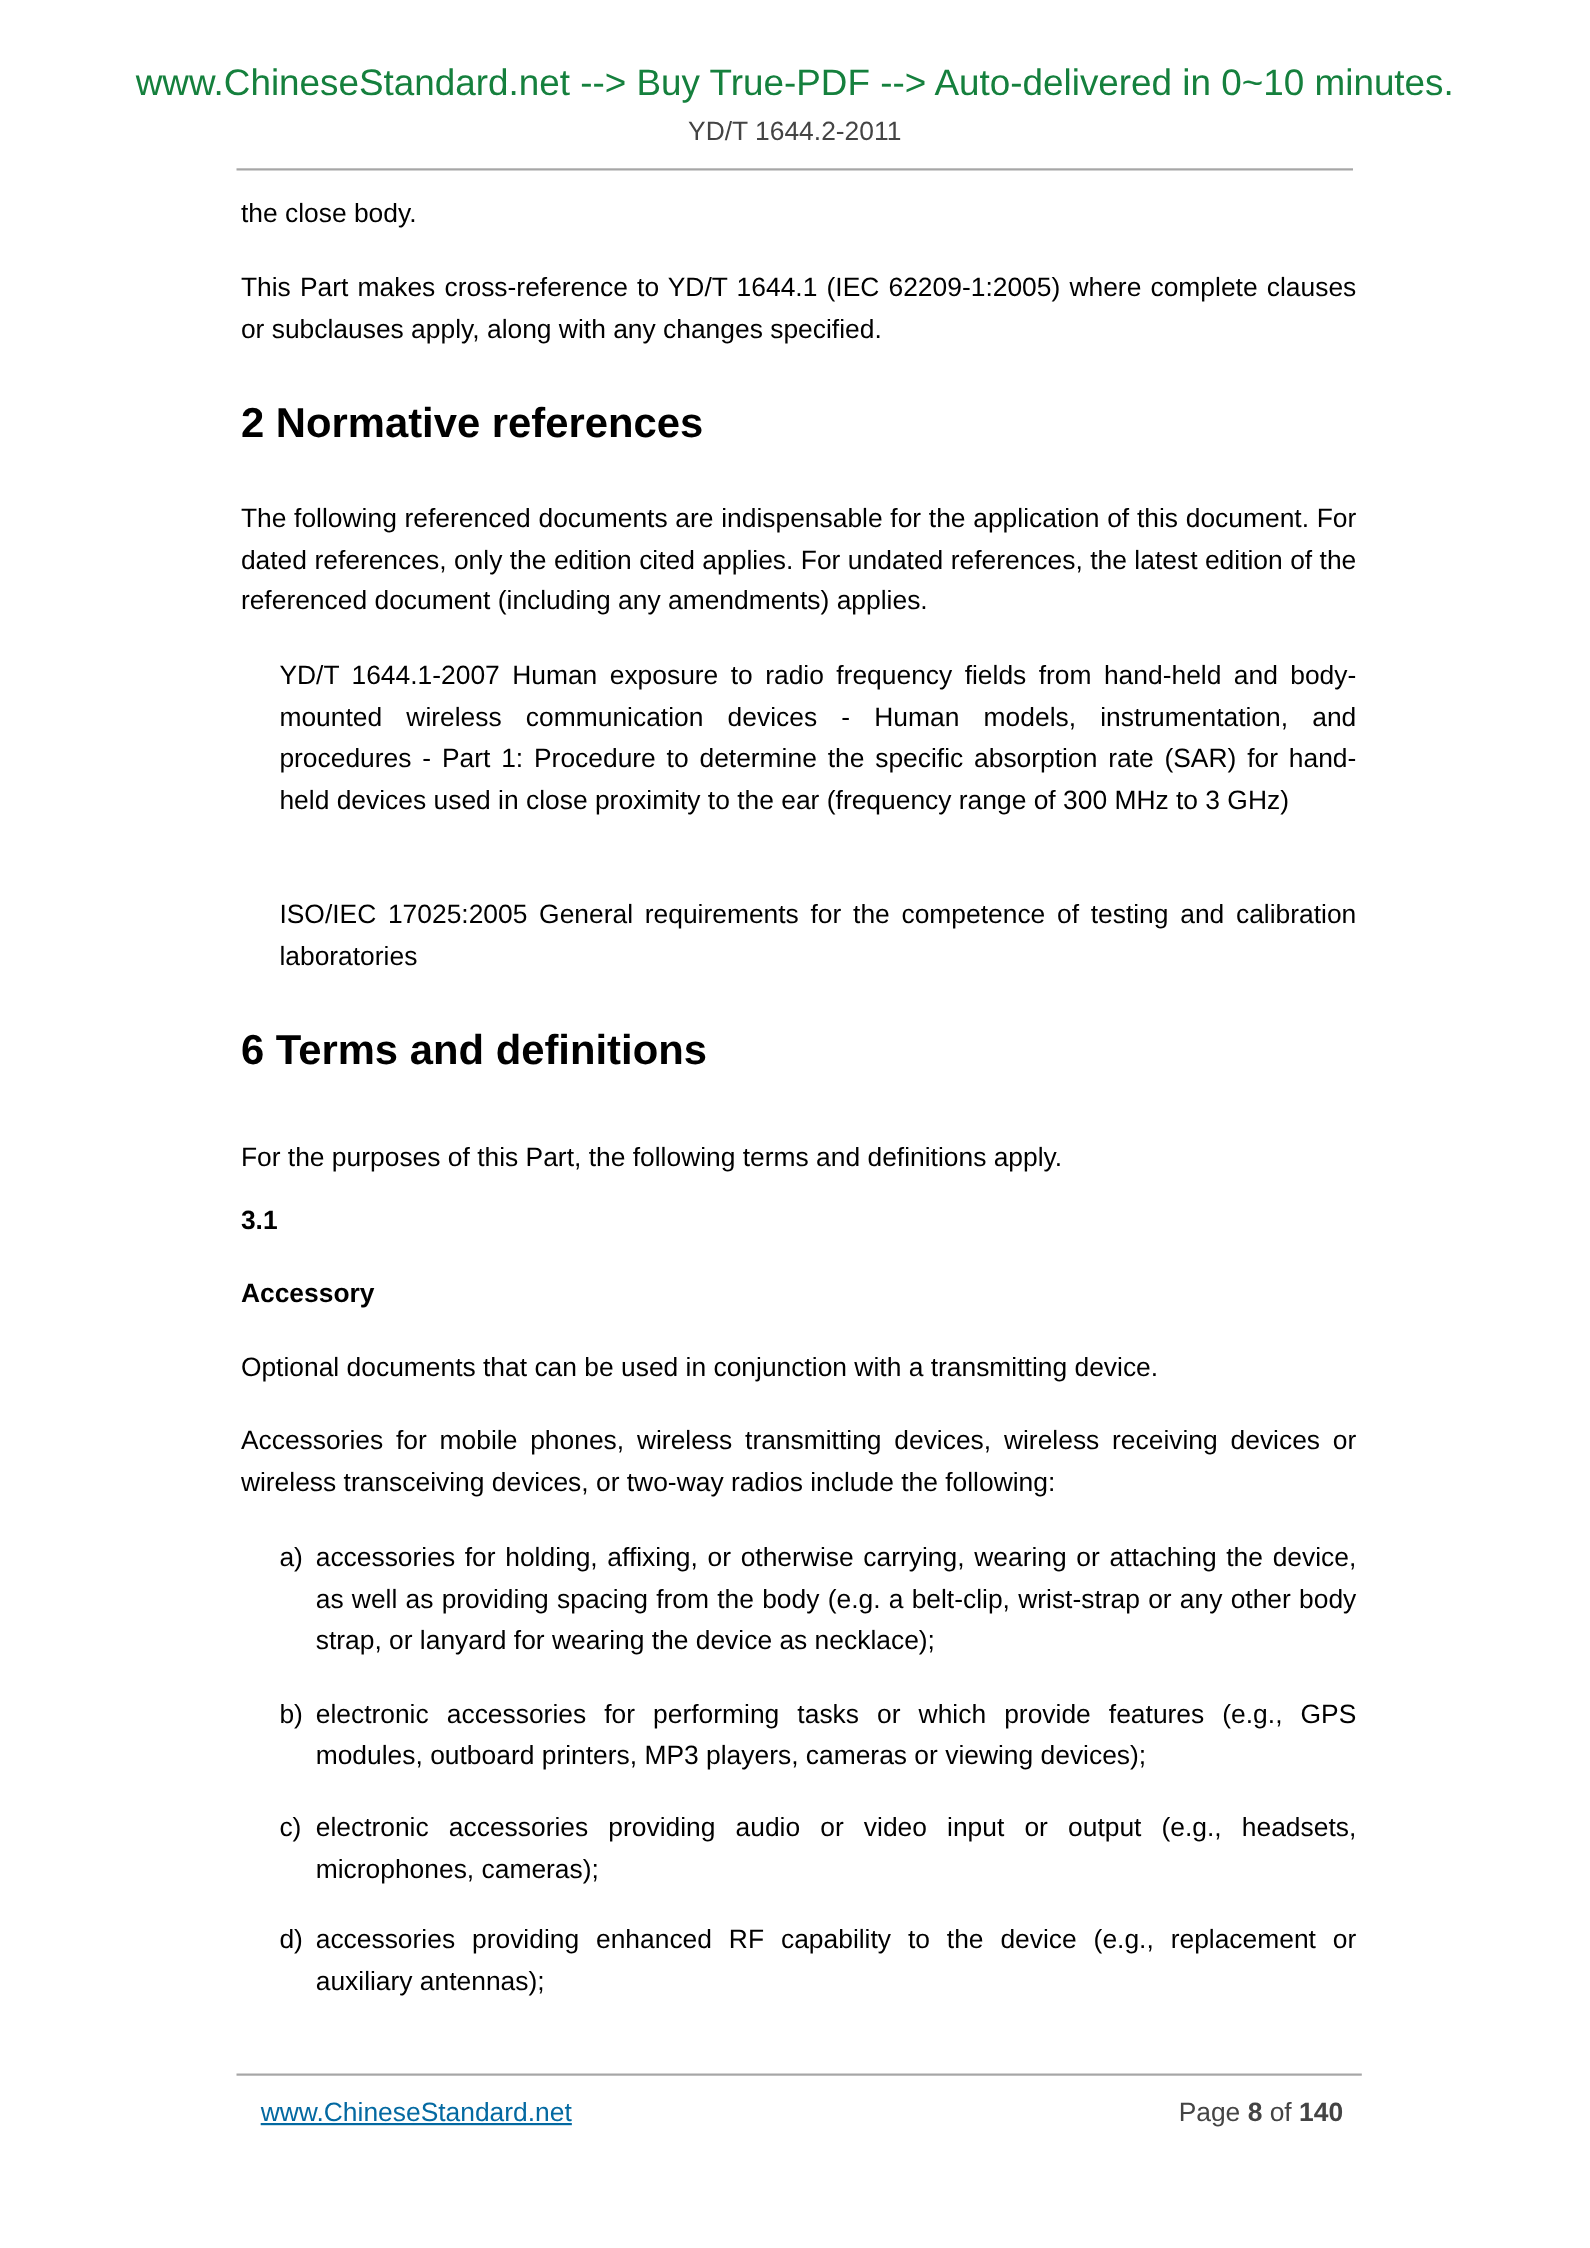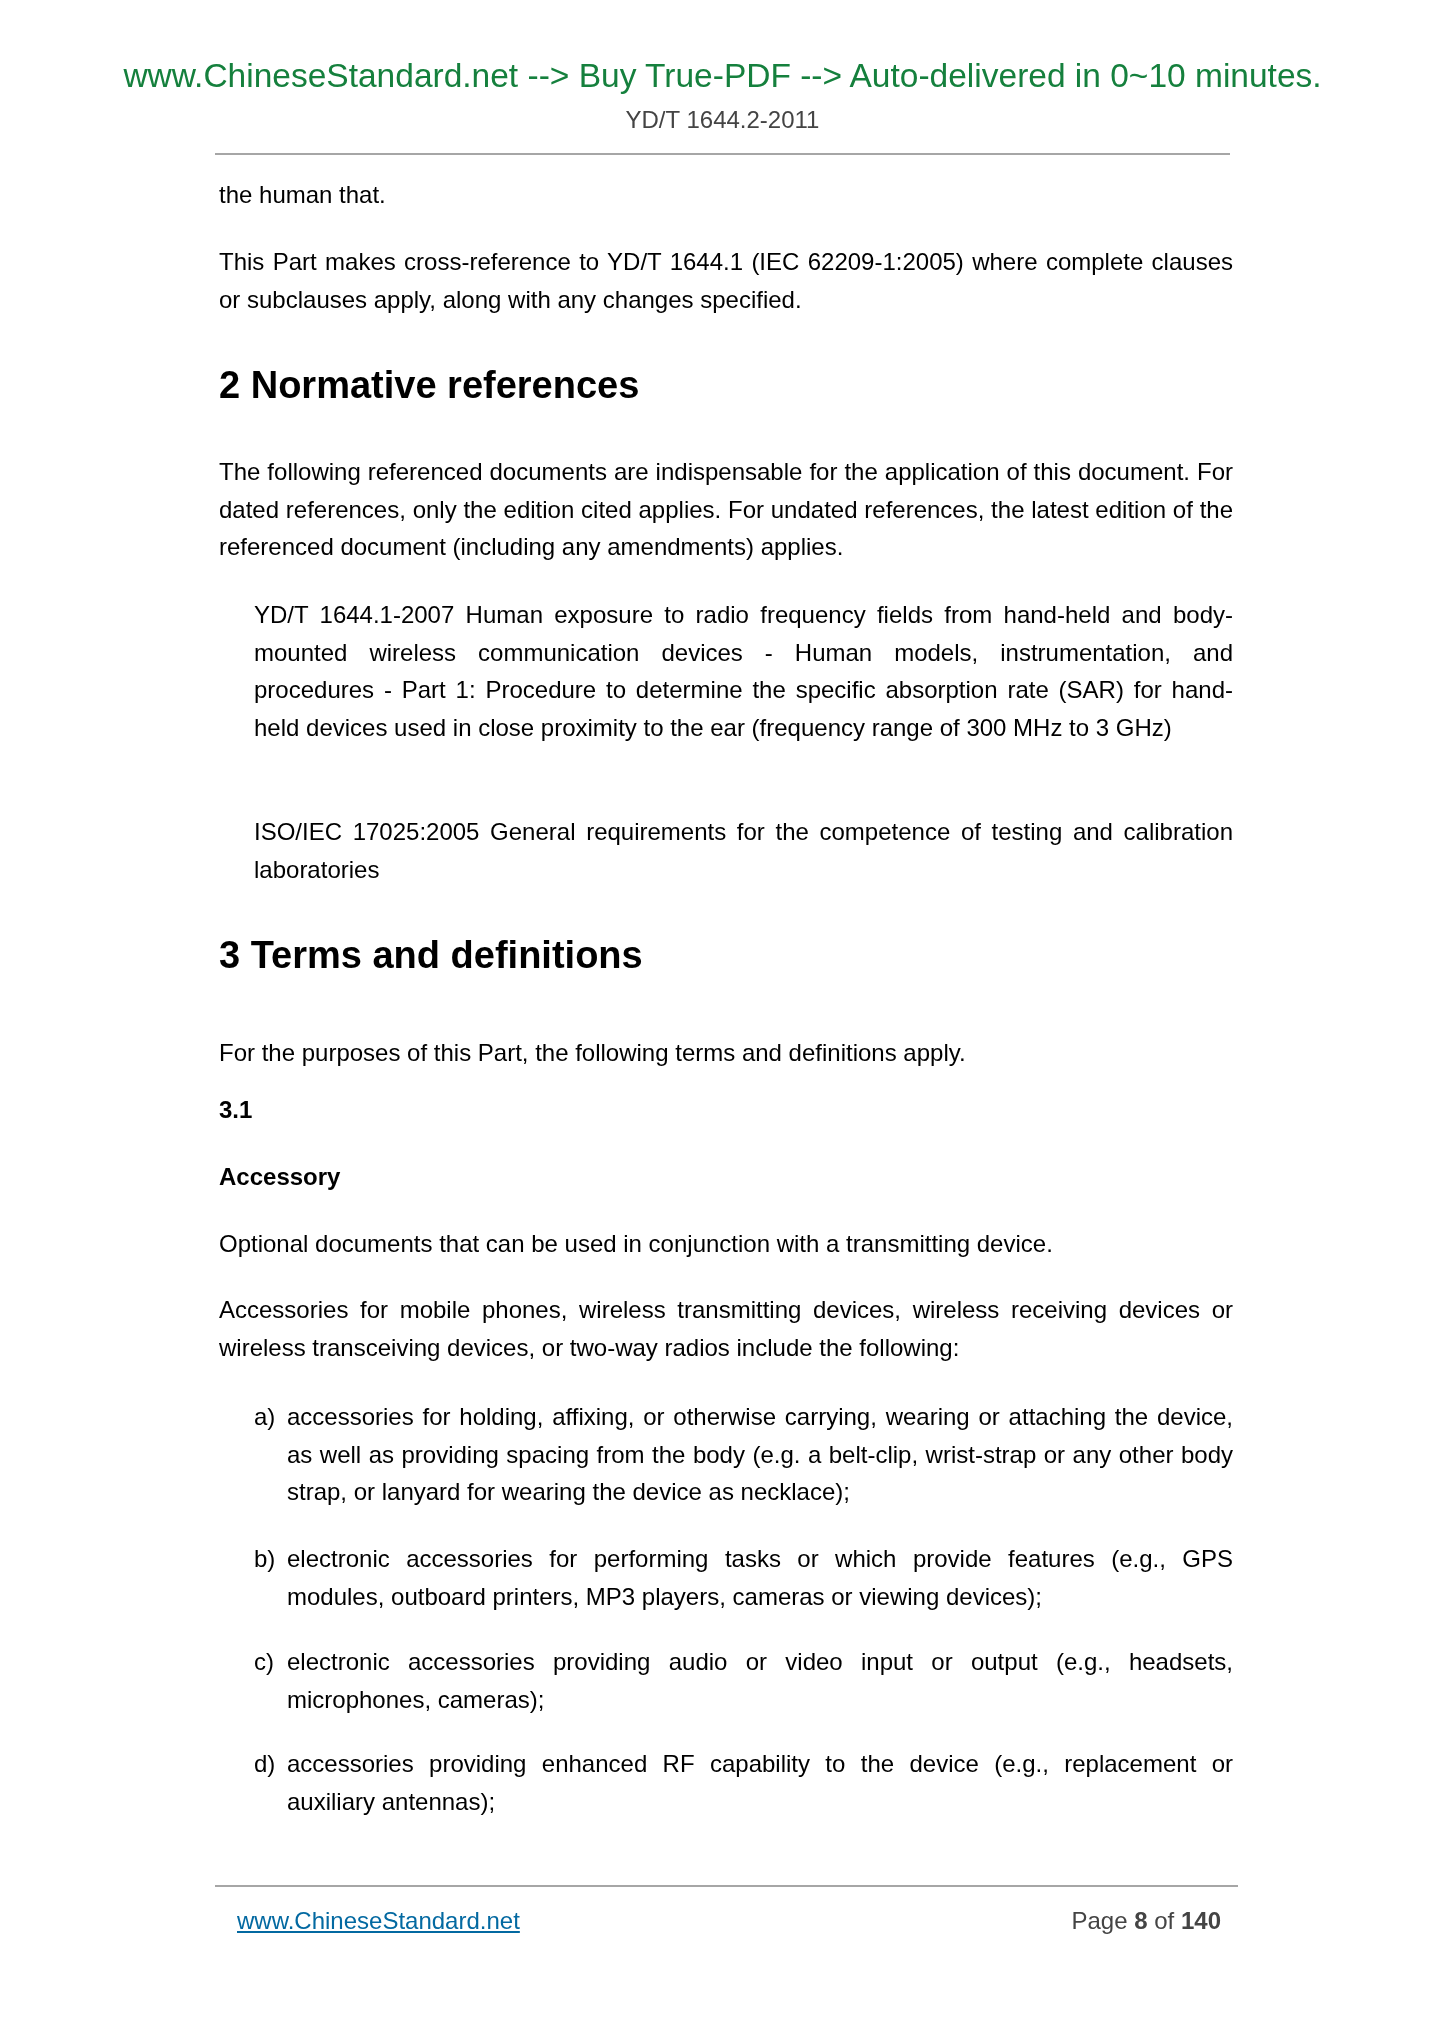--- a/index.html
+++ b/index.html
@@ -20,29 +20,29 @@
   .footer-page { right: 224px; top: 1906px; font-size: 24px; line-height: 30px; color: #444; white-space: nowrap; text-align: right; }
   .footer-page b { font-weight: bold; }
 </style>
 </head>
 <body>
 
 <div class="abs hdr1">www.ChineseStandard.net --&gt; Buy True-PDF --&gt; Auto-delivered in 0~10 minutes.</div>
 <div class="abs hdr2">YD/T 1644.2-2011</div>
 <div class="abs rule" style="left:215px; width:1015px; top:153px;"></div>
 
-<div class="abs para" style="top:176px;">the human that.</div>
+<div class="abs para" style="top:176px;">the close body.</div>
 <div class="abs para" style="top:243px;">This Part makes cross-reference to YD/T 1644.1 (IEC 62209-1:2005) where complete clauses or subclauses apply, along with any changes specified.</div>
 
 <div class="abs h1" style="top:362px;text-align:center;">2 Normative references</div>
 <div class="abs para" style="top:453px;">The following referenced documents are indispensable for the application of this document. For dated references, only the edition cited applies. For undated references, the latest edition of the referenced document (including any amendments) applies.</div>
 <div class="abs para indent" style="top:596px;">YD/T 1644.1-2007 Human exposure to radio frequency fields from hand-held and body- mounted wireless communication devices - Human models, instrumentation, and procedures - Part 1: Procedure to determine the specific absorption rate (SAR) for hand-held devices used in close proximity to the ear (frequency range of 300 MHz to 3 GHz)</div>
 <div class="abs para indent" style="top:813px;">ISO/IEC 17025:2005 General requirements for the competence of testing and calibration laboratories</div>
 
-<div class="abs h1" style="top:932px;">3 Terms and definitions</div>
+<div class="abs h1" style="top:932px;">6 Terms and definitions</div>
 <div class="abs para" style="top:1022px;margin-top:12px;">For the purposes of this Part, the following terms and definitions apply.</div>
 <div class="abs para bold" style="top:1091px;">3.1</div>
 <div class="abs para bold" style="top:1158px;">Accessory</div>
 <div class="abs para" style="top:1225px;">Optional documents that can be used in conjunction with a transmitting device.</div>
 <div class="abs para" style="top:1291px;">Accessories for mobile phones, wireless transmitting devices, wireless receiving devices or wireless transceiving devices, or two-way radios include the following:</div>
 
 <div class="abs list-item" style="top:1398px;">
   <span class="lbl">a)</span>
   <span class="txt">accessories for holding, affixing, or otherwise carrying, wearing or attaching the device, as well as providing spacing from the body (e.g. a belt-clip, wrist-strap or any other body strap, or lanyard for wearing the device as necklace);</span>
 </div>

